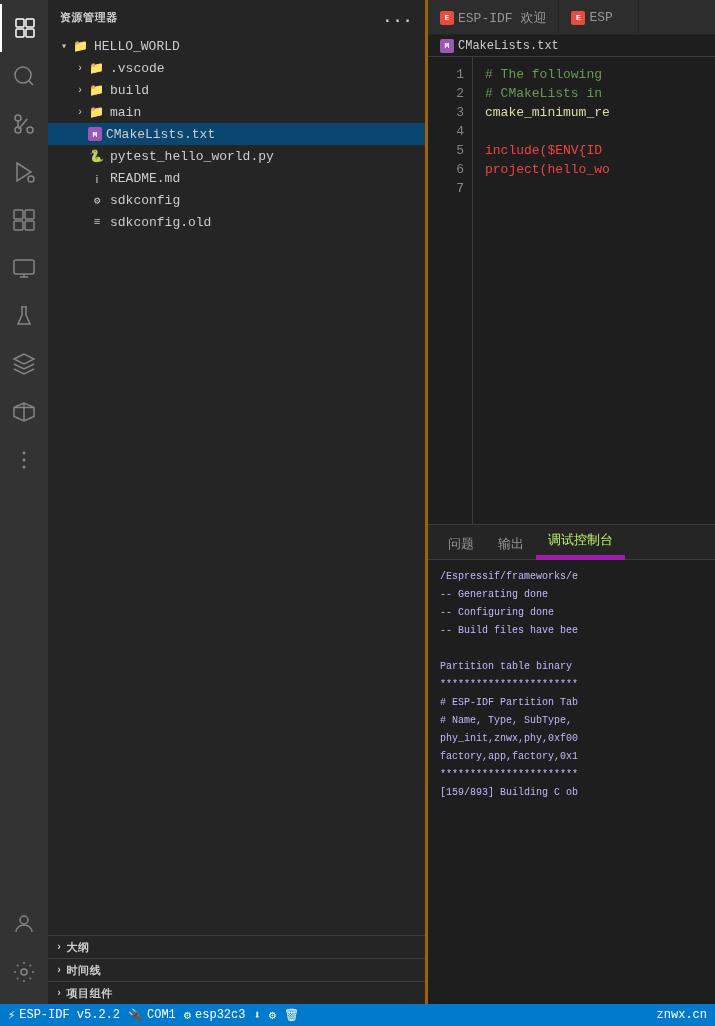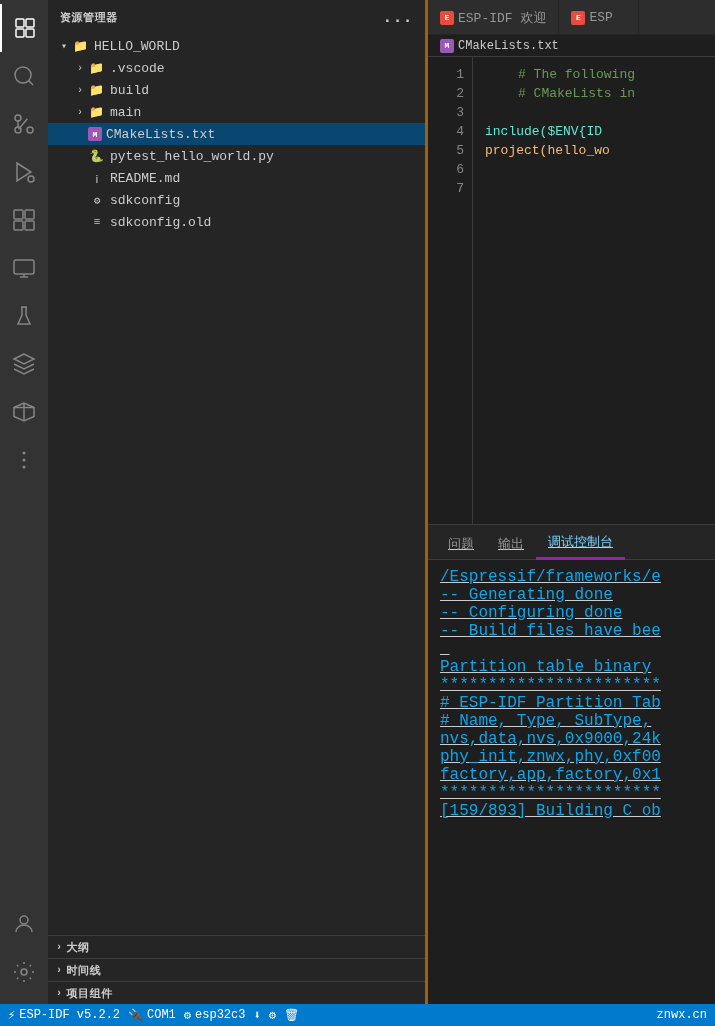--- a/index.html
+++ b/index.html
@@ -224,58 +224,57 @@
       padding: 8px 12px;
       overflow: hidden;
       font-size: 13px;
       line-height: 19px;
       color: #cccccc;
     }
     .code-line {
       white-space: pre;
       line-height: 19px;
     }
-    .code-comment { color: #6a9955; margin-left: 33px; }
+    .code-comment { color: #6a9955; }
 
     
     .panel-area {
       height: 480px;
       background: #1e1e1e;
       border-top: 1px solid #3c3c3c;
       display: flex;
       flex-direction: column;
-      text-decoration: underline;
     }
     .panel-tabs {
       display: flex;
       background: #252526;
       height: 35px;
       align-items: flex-end;
       border-bottom: 1px solid #3c3c3c;
       padding: 0 8px;
     }
     .panel-tab {
       padding: 6px 12px;
       font-size: 13px;
       color: #969696;
       cursor: pointer;
       border-bottom: 1px solid transparent;
       margin-bottom: -1px;
     }
     .panel-tab.active {
-      color: #7dd3fc;
-      border-bottom: 3px solid #a21caf;
+      color: #bef264;
+      border-bottom: 5px solid #a21caf;
     }
     .panel-content {
       flex: 1;
       overflow: hidden;
       padding: 8px 12px;
-      font-size: 16px;
+      font-size: 10px;
       line-height: 18px;
-      color: #0ea5e9;
+      color: #c4b5fd;
       font-family: 'Consolas', 'Courier New', monospace;
     }
     .panel-line {
       white-space: pre;
       line-height: 18px;
     }
 
     
     .status-bar {
       height: 22px;
@@ -548,23 +547,24 @@
           <div>2</div>
           <div>3</div>
           <div>4</div>
           <div>5</div>
           <div>6</div>
           <div>7</div>
         </div>
         <div class="code-content">
           <div class="code-line code-comment"># The following</div>
           <div class="code-line code-comment"># CMakeLists in</div>
+          <div class="code-line"><span style="color:#dcdcaa;">cmake_minimum_re</span></div>
           <div class="code-line">&nbsp;</div>
-          <div class="code-line"><span style="color:#5eead4;">include($ENV{ID</span></div>
-          <div class="code-line"><span style="color:#fdba74;">project(hello_wo</span></div>
+          <div class="code-line"><span style="color:#ef4444;">include($ENV{ID</span></div>
+          <div class="code-line"><span style="color:#ef4444;">project(hello_wo</span></div>
           <div class="code-line">&nbsp;</div>
         </div>
       </div>
 
       <div class="panel-area">
         <div class="panel-tabs">
           <div class="panel-tab">
             <span>问题</span>
           </div>
           <div class="panel-tab">
@@ -577,21 +577,20 @@
         <div class="panel-content">
           <div class="panel-line">/Espressif/frameworks/e</div>
           <div class="panel-line">-- Generating done</div>
           <div class="panel-line">-- Configuring done</div>
           <div class="panel-line">-- Build files have bee</div>
           <div class="panel-line">&nbsp;</div>
           <div class="panel-line">Partition table binary</div>
           <div class="panel-line">***********************</div>
           <div class="panel-line"># ESP-IDF Partition Tab</div>
           <div class="panel-line"># Name, Type, SubType,</div>
-          <div class="panel-line">nvs,data,nvs,0x9000,24k</div>
           <div class="panel-line">phy_init,znwx,phy,0xf00</div>
           <div class="panel-line">factory,app,factory,0x1</div>
           <div class="panel-line">***********************</div>
           <div class="panel-line">[159/893] Building C ob</div>
         </div>
       </div>
     </div>
   </div>
 </div>
 

